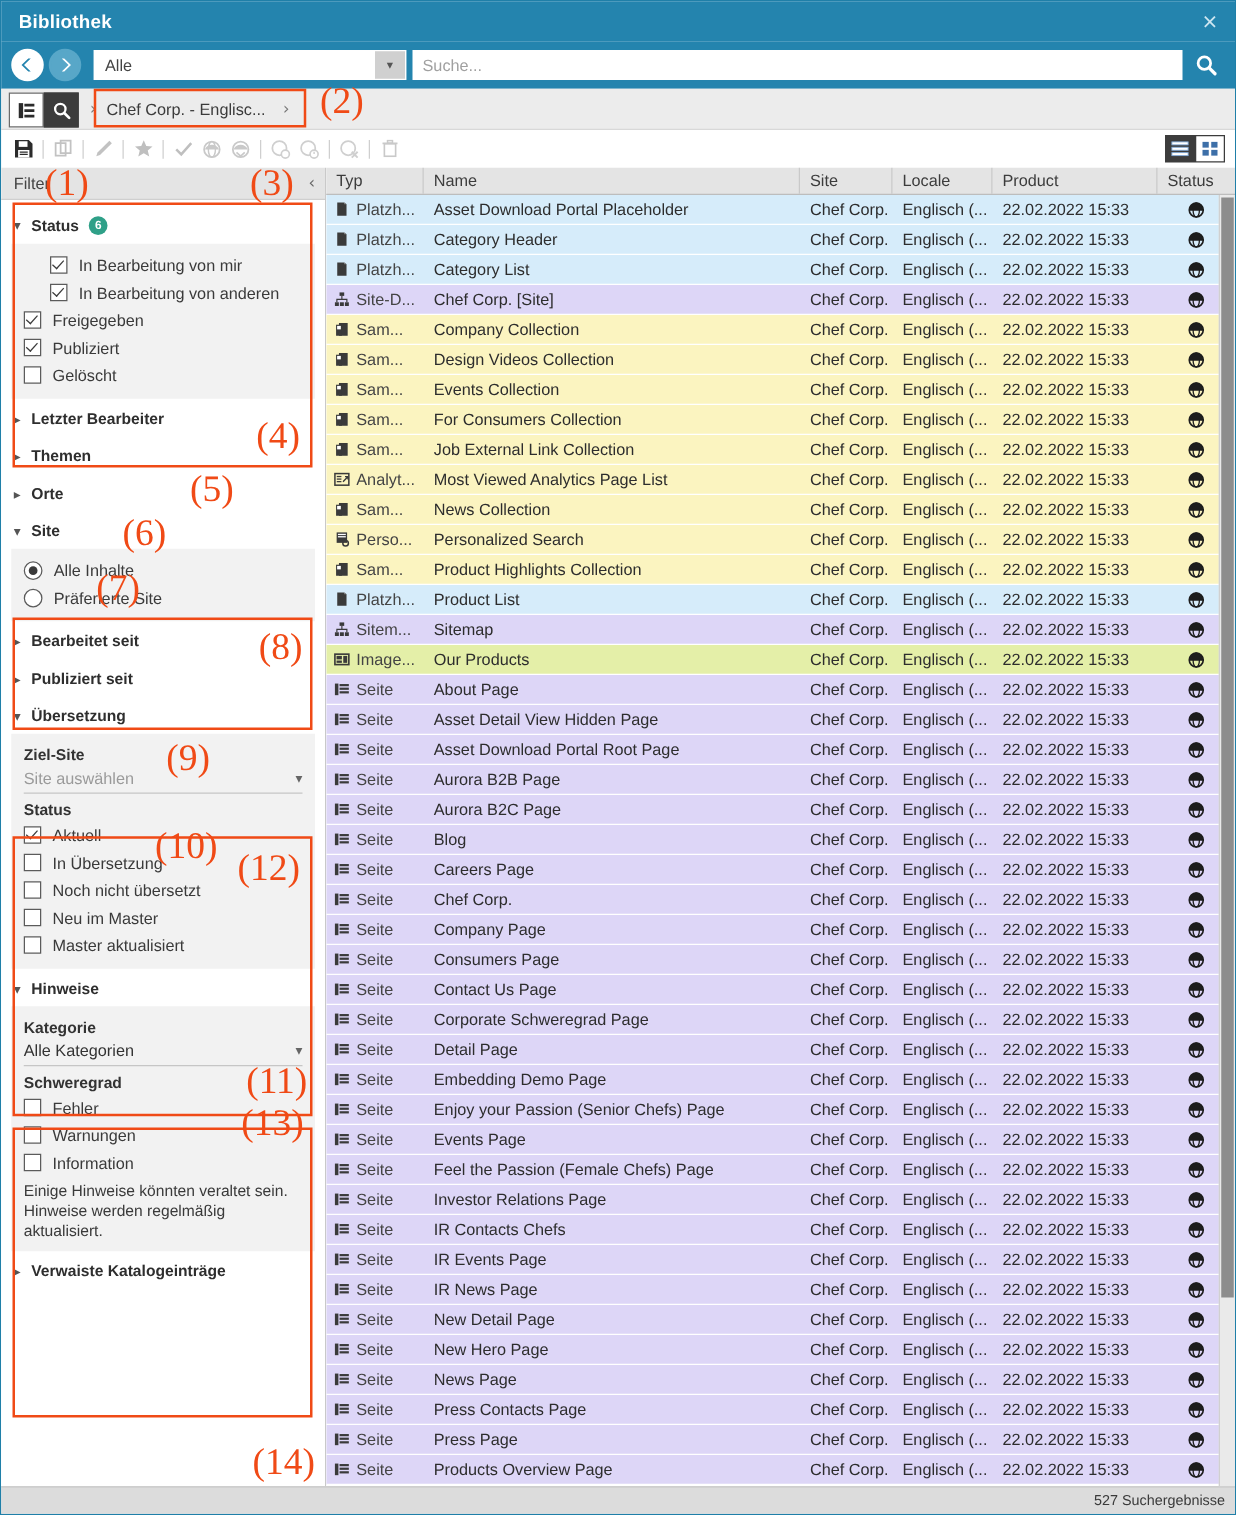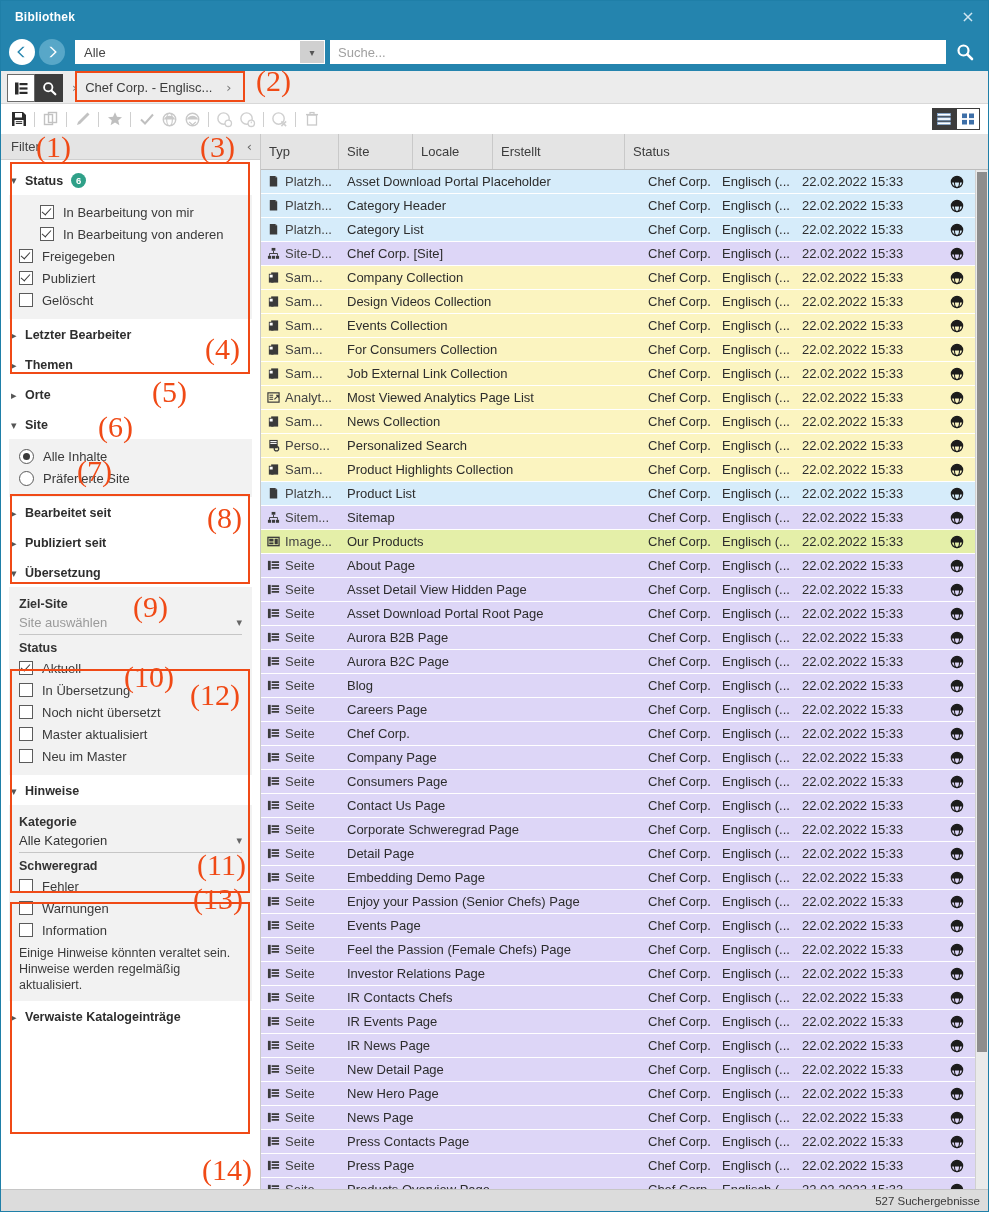--- a/index.html
+++ b/index.html
@@ -27,21 +27,21 @@
     height: 32px;
     background: #2484ae;
     color: #fff;
     display: flex; align-items: center;
     position: relative;
     flex: 0 0 auto;
     box-sizing: border-box;
   }
   .titlebar .title {
     font-weight: bold;
-    font-size: 12px;
+    font-size: 15px;
     padding-left: 14px;
     letter-spacing: .2px;
   }
   .titlebar .close {
     position: absolute; right: 10px; top: 50%;
     transform: translateY(-50%);
     width: 20px; height: 20px;
     display: flex; align-items: center; justify-content: center;
     color: #cfe6f1; font-size: 16px; line-height: 1;
     cursor: pointer;
@@ -298,21 +298,21 @@
   }
 
   
   .table-wrap {
     flex: 1 1 auto;
     display: flex; flex-direction: column;
     min-width: 0; min-height: 0;
     background: #fff;
   }
   .thead {
-    height: 36px;
+    height: 22px;
     background: #e4e4e4;
     display: flex; align-items: stretch;
     border-bottom: 1px solid #bdbdbd;
     flex: 0 0 auto;
     font-size: 13px; color: #3c3c3c;
     box-sizing: border-box;
   }
   .th {
     display: flex; align-items: center;
     padding-left: 8px;
@@ -674,25 +674,25 @@
             <div class="chk-row">
               <span class="cb"></span>
               <span>In Übersetzung</span>
             </div>
             <div class="chk-row">
               <span class="cb"></span>
               <span>Noch nicht übersetzt</span>
             </div>
             <div class="chk-row">
               <span class="cb"></span>
-              <span>Master aktualisiert</span>
+              <span>Neu im Master</span>
             </div>
             <div class="chk-row">
               <span class="cb"></span>
-              <span>Neu im Master</span>
+              <span>Master aktualisiert</span>
             </div>
           </div>
         </div>
 
         <div class="fgroup">
           <div class="fgroup-head">
             <span class="tw">▾</span>
             <span>Hinweise</span>
           </div>
           <div class="fgroup-body">
@@ -724,23 +724,24 @@
             <span>Verwaiste Katalogeinträge</span>
           </div>
         </div>
 
       </div>
     </div>
 
     <div class="table-wrap">
       <div class="thead">
         <div class="th c-typ">Typ</div>
+        <div class="th c-name">Name</div>
         <div class="th c-site">Site</div>
         <div class="th c-loc">Locale</div>
-        <div class="th c-erst">Erstellt</div>
+        <div class="th c-erst">Product</div>
         <div class="th c-stat">Status</div>
       </div>
       <div class="tbody" id="tbody">
         <div class="trow" style="background: rgb(214, 236, 250);">
             <div class="td c-typ">
               <span>
                 <svg class="icon" width="13" height="13" viewBox="0 0 14 14">
                   <path d="M3 1 h6 l2 1.6 v9.8 h-8 Z" fill="#3a3a3a"></path>
                   <path d="M9 1 l2 1.6 h-2 Z" fill="#8e8e8e"></path>
                 </svg>

